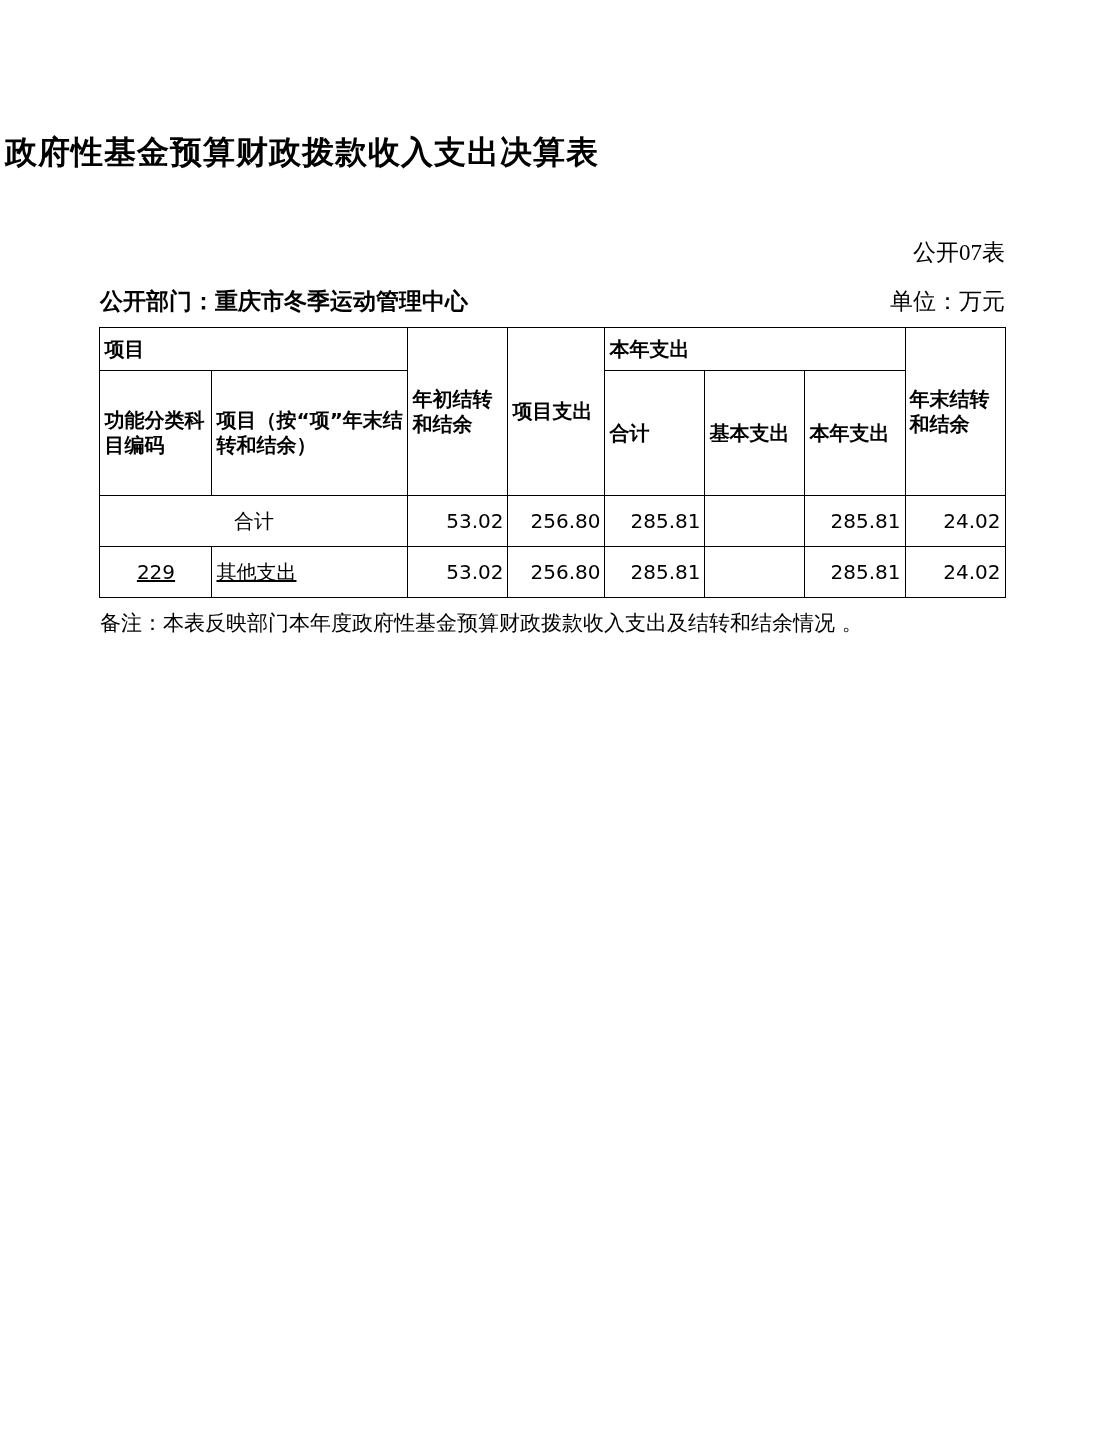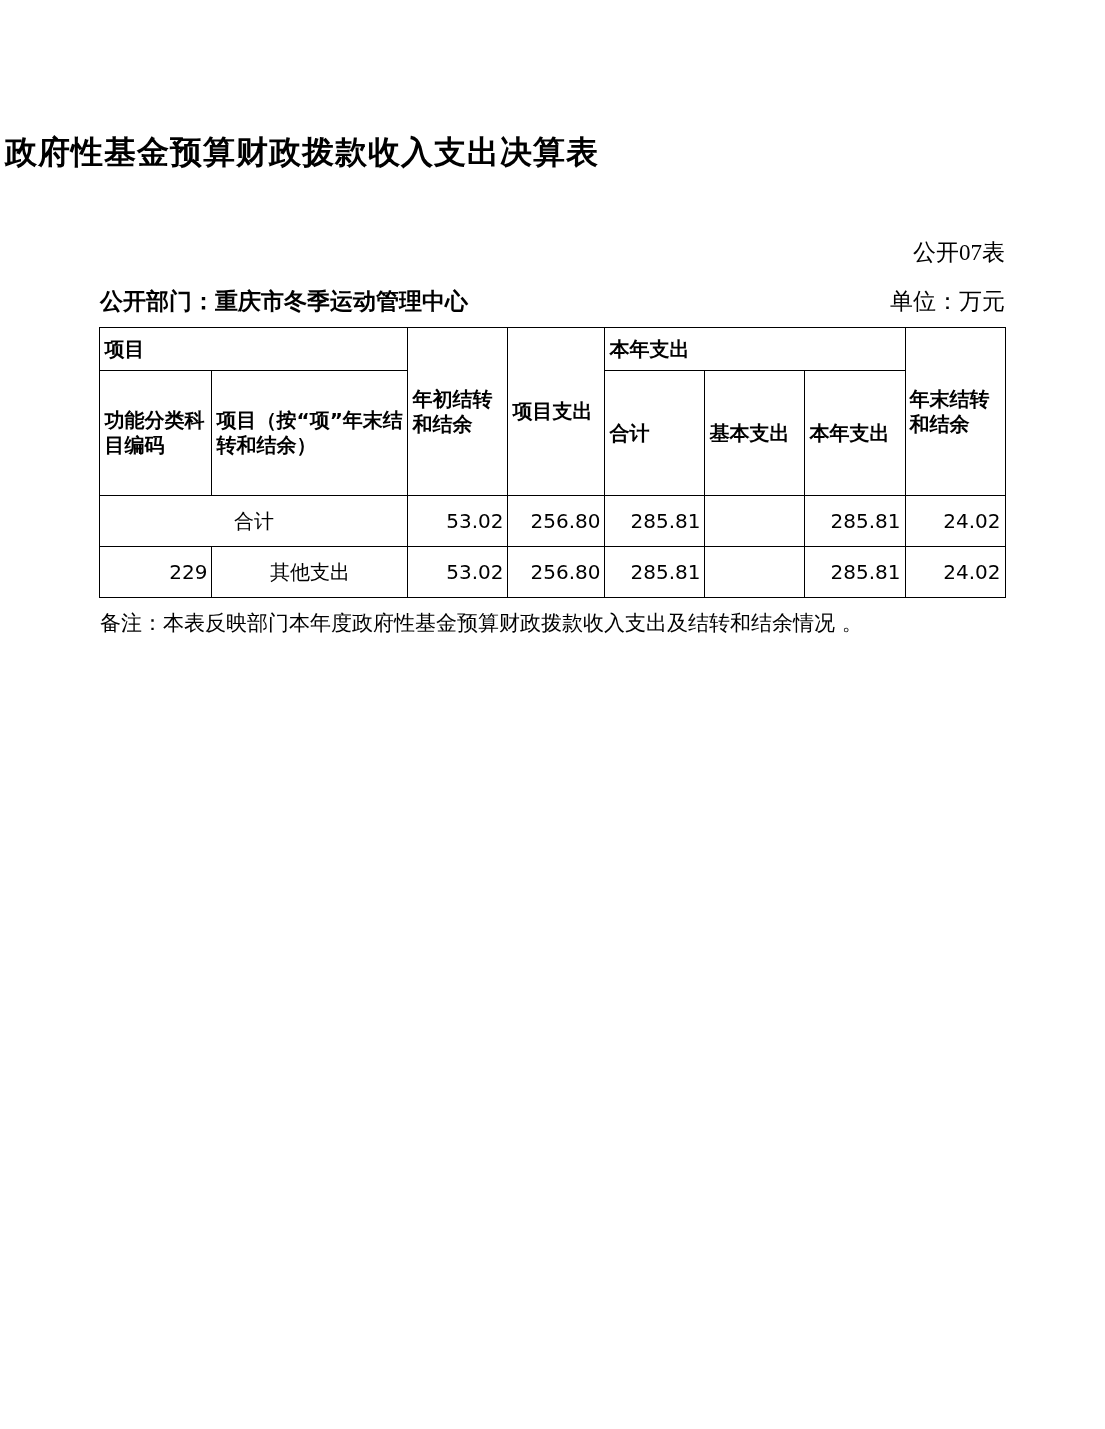--- a/index.html
+++ b/index.html
@@ -84,34 +84,36 @@
   }
   .num {
     text-align: right;
     font-family: "Liberation Serif", "DejaVu Serif", serif;
     font-size: 22px;
     vertical-align: middle;
     padding-right: 8px;
     height: 46px;
   }
   .code-cell {
-    text-align: right;
+    text-align: center;
     font-family: "DejaVu Sans", "Liberation Sans", sans-serif;
     font-size: 20px;
     vertical-align: middle;
     padding-left: 6px;
     height: 46px;
+    text-decoration: underline;
   }
   .name-cell {
-    text-align: center;
+    text-align: left;
     font-family: "DejaVu Sans", "Liberation Sans", sans-serif;
     font-size: 20px;
     vertical-align: middle;
     padding-left: 6px;
     height: 46px;
+    text-decoration: underline;
   }
   .total-cell {
     text-align: center;
     font-family: "DejaVu Sans", "Liberation Sans", sans-serif;
     font-size: 20px;
     vertical-align: middle;
     height: 46px;
   }
   .note {
     font-size: 21px;

